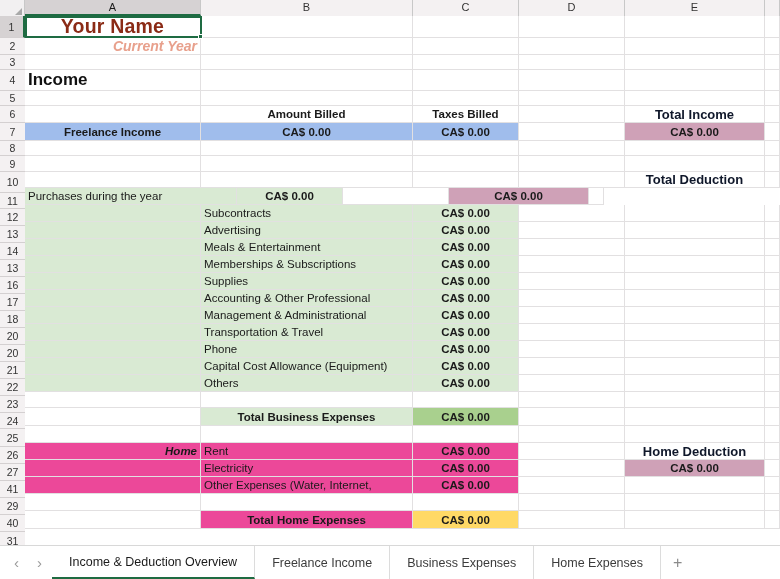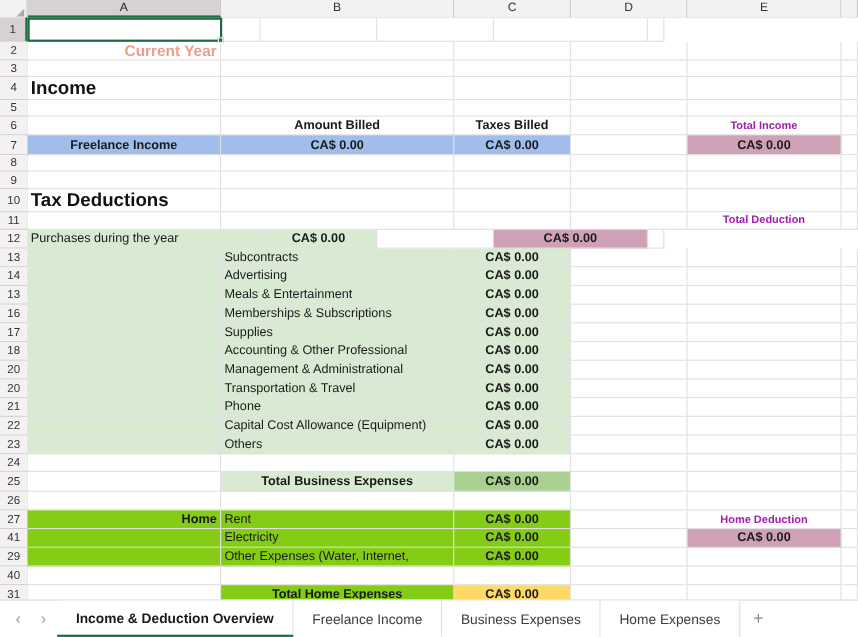--- a/index.html
+++ b/index.html
@@ -90,43 +90,43 @@
     display: flex;
     align-items: center;
   }
   .cA { width: 176px; min-width: 176px; }
   .cB { width: 212px; min-width: 212px; }
   .cC { width: 106px; min-width: 106px; }
   .cD { width: 106px; min-width: 106px; }
   .cE { width: 140px; min-width: 140px; }
   .cF { width: 15px;  min-width: 15px; }
 
-  .r  { justify-content: flex-end;  text-align: right; }
+  .r  { justify-content: flex-end;  text-align: right; font-style: italic; }
   .l  { justify-content: flex-start; text-align: left; }
   .c  { justify-content: center;     text-align: center; }
   .b  { font-weight: bold; text-align: center; }
 
   
   .f-blue   { background: #a0bdec; }
   .f-pink   { background: #cfa1b7; }
   .f-green  { background: #d9ead3; }
   .f-green2 { background: #a9d08e; }
-  .f-yellow { background: #84cc16; }
+  .f-yellow { background: #ec4899; }
   .f-yellow2{ background: #ffd966; }
 
   
   .hd-big { font-size: 17px; font-weight: bold; color: #111; }
   .title-name {
     font-size: 19.5px; font-weight: bold;
     color: #8b2b16; letter-spacing: 0.2px;
   }
   .title-year {
     font-size: 14px; font-weight: bold; color: #e8a08c;
   }
-  .hd-mid { font-size: 10px; font-weight: bold; color: #a21caf; }
+  .hd-mid { font-size: 13px; font-weight: bold; color: #0f172a; }
 
   
   .selbox {
     position: absolute;
     left: 25px; top: 16px;
     width: 177px; height: 22px;
     border: 2px solid #1e6b42;
     pointer-events: none;
     z-index: 6;
   }
@@ -160,21 +160,21 @@
   .tab {
     display: flex; align-items: center;
     padding: 0 17px;
     font-size: 12.5px;
     color: #3c3c3c;
     border-right: 1px solid #dcdcdc;
     background: #ffffff;
     white-space: nowrap;
   }
   .tab.active {
-    font-weight: bold;
+    font-weight: normal;
     color: #1a1a1a;
     border-bottom: 2.5px solid #1e6b42;
     box-shadow: inset 0 0 0 0 transparent;
     text-align: right;
   }
   .tab.active .lbl { border-bottom: 0; }
   .addtab {
     display: flex; align-items: center;
     padding: 0 12px;
     font-size: 16px; color: #8a8a8a;
@@ -227,20 +227,21 @@
     <div class="rowhead" style="height:17px;line-height:17px">27</div>
     <div class="rowhead" style="height:17px;line-height:17px">41</div>
     <div class="rowhead" style="height:17px;line-height:17px">29</div>
     <div class="rowhead" style="height:17px;line-height:17px">40</div>
     <div class="rowhead" style="height:18px;line-height:18px">31</div>
   </div>
 
   <div class="grid">
 
     <div class="row" style="height:22px">
+      <div class="cell cA c title-name">Your Name</div>
       <div class="cell cB"></div>
       <div class="cell cC"></div>
       <div class="cell cD"></div>
       <div class="cell cE"></div>
       <div class="cell cF"></div>
     </div>
 
     <div class="row" style="height:17px">
       <div class="cell cA r title-year">Current Year</div>
       <div class="cell cB"></div>
@@ -306,28 +307,20 @@
 
     <div class="row" style="height:16px">
       <div class="cell cA"></div>
       <div class="cell cB"></div>
       <div class="cell cC"></div>
       <div class="cell cD"></div>
       <div class="cell cE"></div>
       <div class="cell cF"></div>
     </div>
 
-    <div class="row" style="height:21px">
-      <div class="cell cA l hd-big">Tax Deductions</div>
-      <div class="cell cB"></div>
-      <div class="cell cC"></div>
-      <div class="cell cD"></div>
-      <div class="cell cE"></div>
-      <div class="cell cF"></div>
-    </div>
 
     <div class="row" style="height:16px">
       <div class="cell cA"></div>
       <div class="cell cB"></div>
       <div class="cell cC"></div>
       <div class="cell cD"></div>
       <div class="cell cE c hd-mid">Total Deduction</div>
       <div class="cell cF"></div>
     </div>
 

